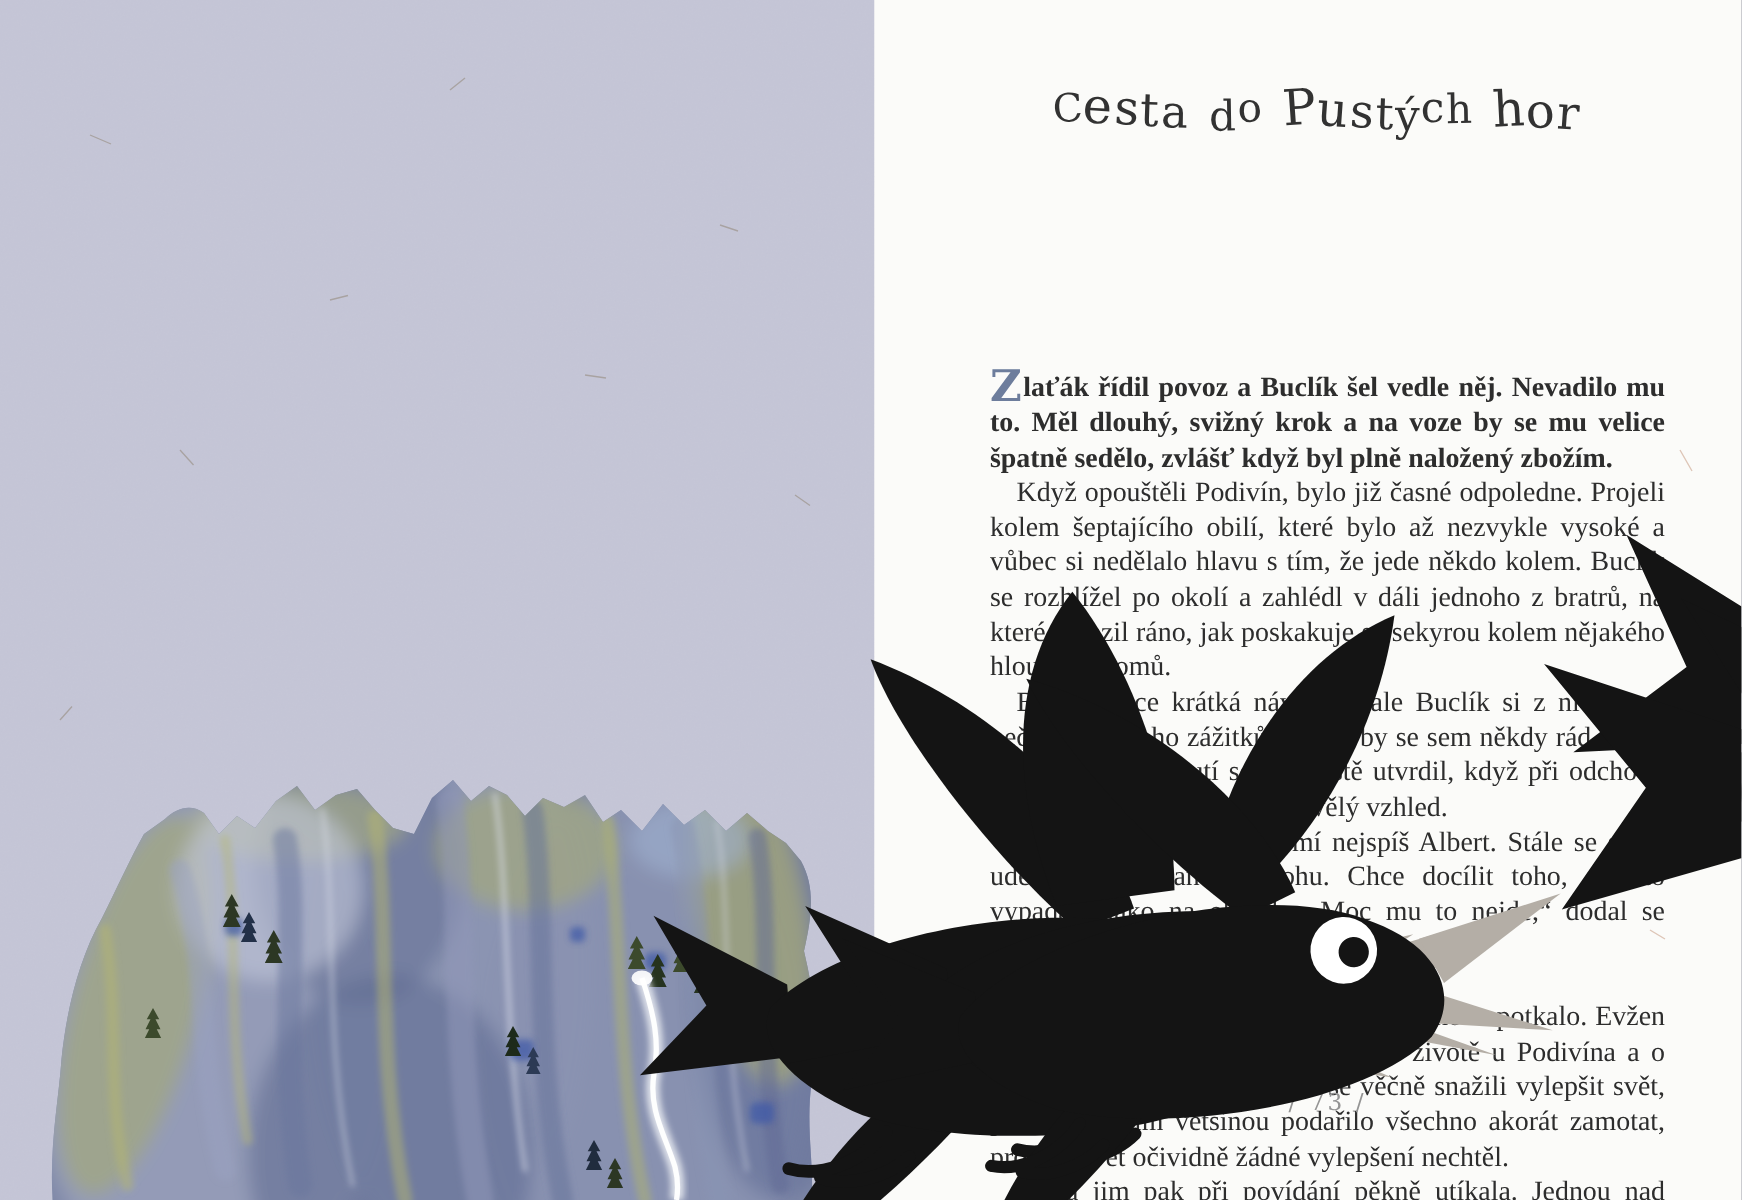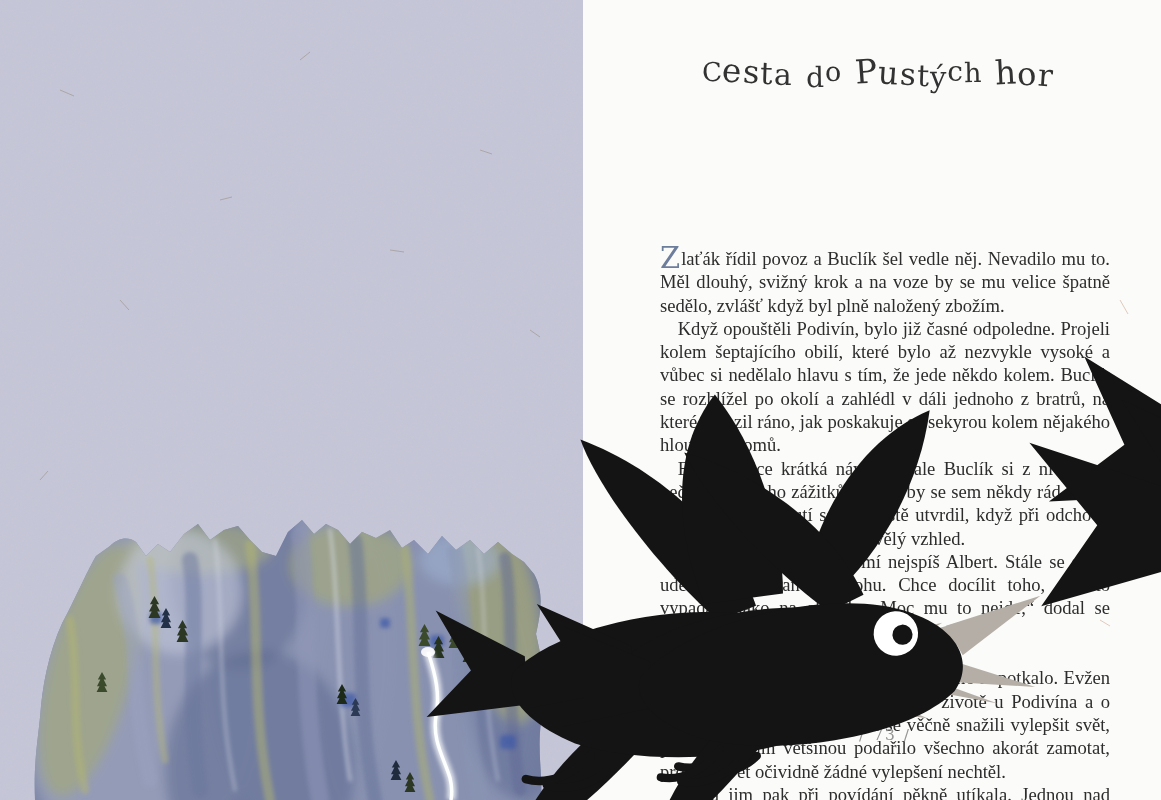--- a/index.html
+++ b/index.html
@@ -21,21 +21,21 @@
   }
   .chapter-title span{display:inline-block;}
 
   
   .story{
     position:absolute;left:77px;top:247px;width:450px;z-index:2;
     font-family:"Liberation Serif",serif;font-size:18.6px;line-height:23.3px;
     color:#2d2d2d;text-align:justify;
   }
   .story p{margin:0;text-indent:0.95em;}
-  .story p:first-child{text-indent:0;}
+  .story p:first-child{text-indent:0;font-weight:bold;}
   .dropcap{
     font-family:"DejaVu Serif",serif;font-size:29px;line-height:10px;
     color:#6d7d9c;display:inline-block;vertical-align:-3px;margin-right:1px;
   }
 
   .page-number{
     position:absolute;left:77px;top:726px;width:450px;z-index:2;
     text-align:center;font-family:"DejaVu Serif",serif;font-size:15.5px;
     color:#949494;letter-spacing:2px;
   }

